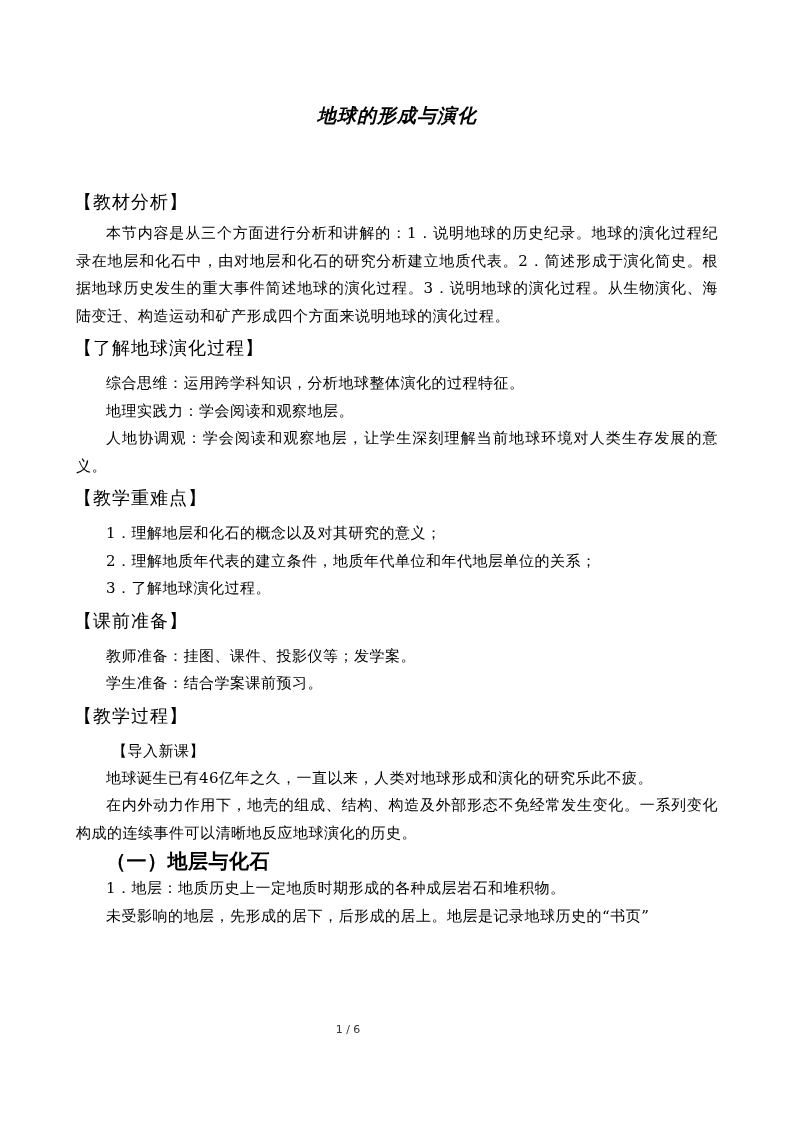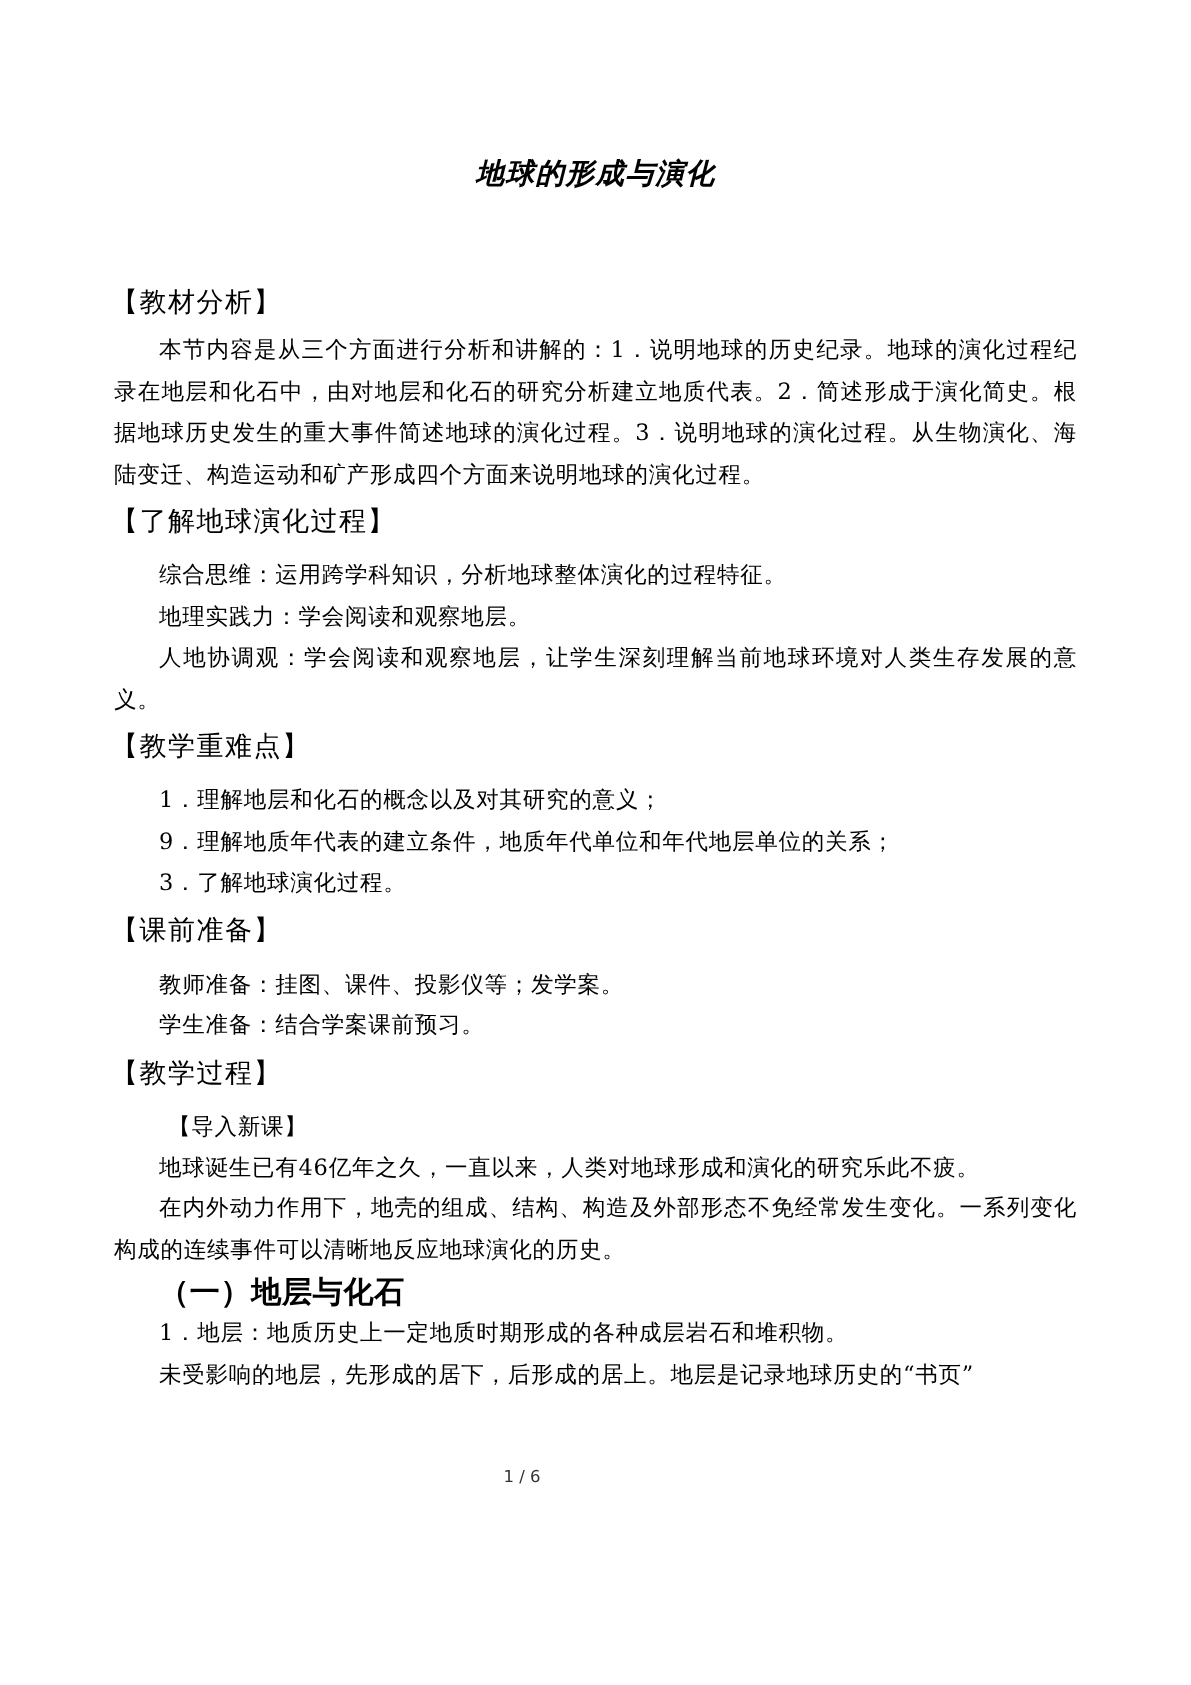--- a/index.html
+++ b/index.html
@@ -21,21 +21,21 @@
   .para {
     font-size: 15px; line-height: 27.5px; text-indent: 30px;
     text-align: justify; letter-spacing: 0.5px;
   }
   .para-noindent { font-size: 15px; line-height: 27.5px; padding-left: 30px; letter-spacing: 0.5px; }
   .h1 { font-size: 16px; font-weight: bold; line-height: 28px; letter-spacing: 0.5px; }
   .h2 { font-size: 20px; font-weight: bold; line-height: 28px; padding-left: 30px; letter-spacing: 0.5px; }
   .subhead { font-size: 15px; line-height: 27px; padding-left: 36px; letter-spacing: 0.5px; }
   .gap-sm { height: 4px; }
   .page-num {
-    position: absolute; left: 0; width: 696px; top: 978px; text-align: center;
+    position: absolute; left: 0; width: 696px; top: 1023px; text-align: center;
     font-family: "DejaVu Sans", "Liberation Sans", sans-serif; font-size: 11px; color: #333;
   }
 </style>
 </head>
 <body>
 
 <div class="page">
   <div class="title">地球的形成与演化</div>
 
   <div class="content">
@@ -45,21 +45,21 @@
 
     <div class="h-sec">【了解地球演化过程】</div>
     <div class="gap-sm"></div>
     <div class="para">综合思维：运用跨学科知识，分析地球整体演化的过程特征。</div>
     <div class="para">地理实践力：学会阅读和观察地层。</div>
     <div class="para">人地协调观：学会阅读和观察地层，让学生深刻理解当前地球环境对人类生存发展的意义。</div>
 
     <div class="h-sec">【教学重难点】</div>
     <div class="gap-sm"></div>
     <div class="para-noindent">1．理解地层和化石的概念以及对其研究的意义；</div>
-    <div class="para-noindent">9．理解地质年代表的建立条件，地质年代单位和年代地层单位的关系；</div>
+    <div class="para-noindent">2．理解地质年代表的建立条件，地质年代单位和年代地层单位的关系；</div>
     <div class="para-noindent">3．了解地球演化过程。</div>
 
     <div class="h-sec">【课前准备】</div>
     <div class="gap-sm"></div>
     <div class="para-noindent">教师准备：挂图、课件、投影仪等；发学案。</div>
     <div class="para-noindent">学生准备：结合学案课前预习。</div>
 
     <div class="h-sec">【教学过程】</div>
     <div class="gap-sm"></div>
     <div class="subhead">【导入新课】</div>

